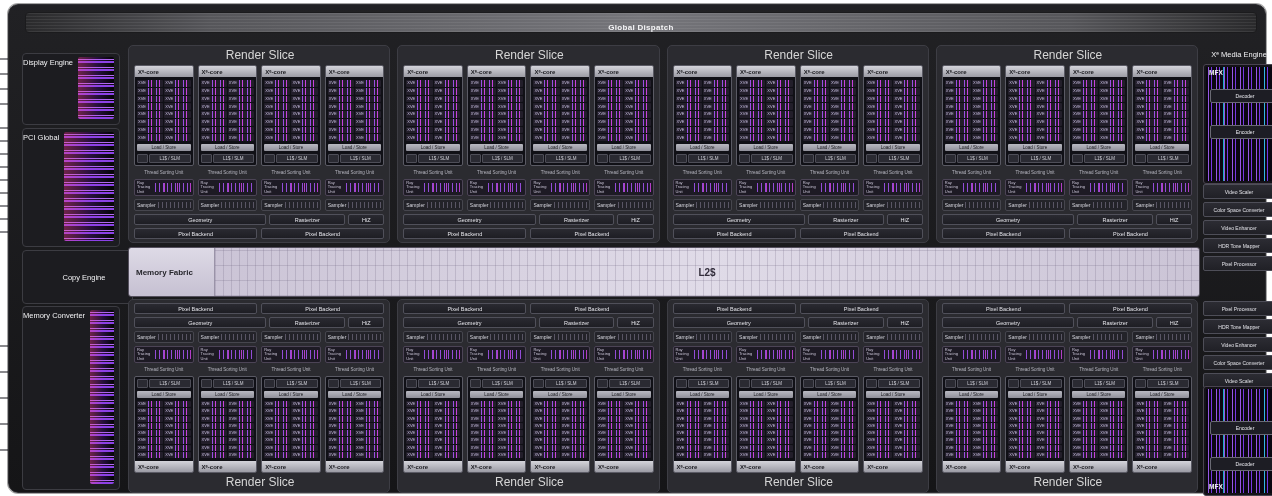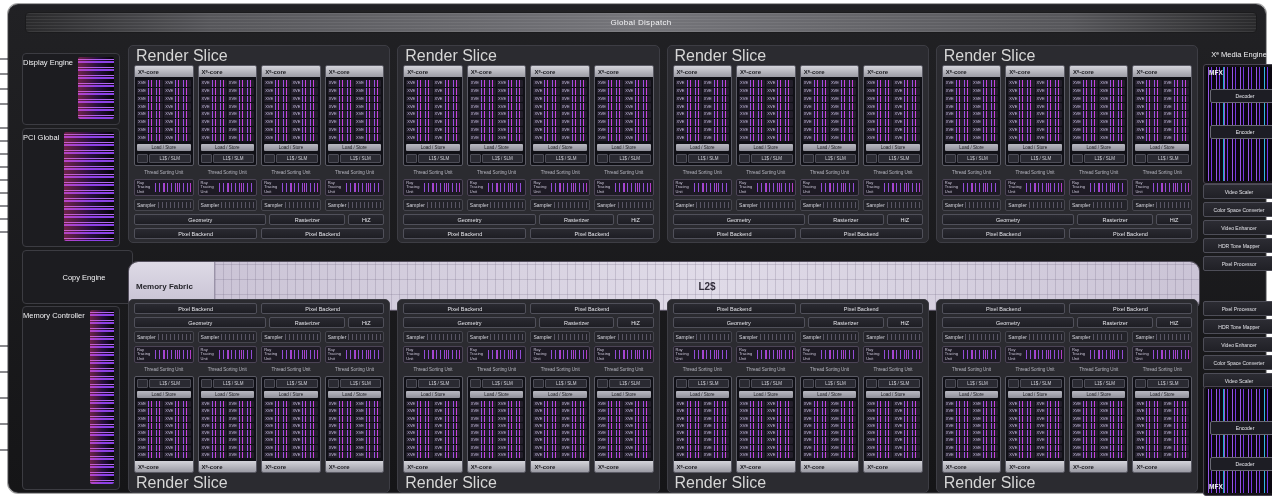--- a/index.html
+++ b/index.html
@@ -10,44 +10,44 @@
     border:1px solid #2e2e32;border-radius:10px;box-shadow:0 0 0 1px rgba(0,0,0,.35);}
 
   
   .stub{position:absolute;left:0;width:13px;}
   #stub-1{top:58px;height:50px;background:repeating-linear-gradient(180deg,#8a8a8e 0 2px,transparent 2px 15px);}
   #stub-2{top:127px;height:110px;background:repeating-linear-gradient(180deg,#8a8a8e 0 2px,transparent 2px 13px);}
   #stub-3{top:345px;height:128px;background:repeating-linear-gradient(180deg,#8a8a8e 0 2px,transparent 2px 26px);}
 
   
   #global-dispatch{position:absolute;left:16px;right:8px;top:7px;height:19px;border-radius:4px;
-    border:1px solid #1b1b1d;display:flex;align-items:center;justify-content:center;
+    border:1px solid #1b1b1d;display:flex;align-items:flex-end;justify-content:center;
     background:
       repeating-linear-gradient(0deg, rgba(255,255,255,.07) 0 1px, transparent 1px 3px),
-      linear-gradient(90deg,#2a2a2c,#56565a 15%,#75757a 50%,#56565a 85%,#2a2a2c);}
+      linear-gradient(90deg,#2a2a2c,#56565a 15%,#75757a 50%,#56565a 85%,#2a2a2c); font-weight: bold;}
   #global-dispatch span{font-size:8px;color:#f5f5f7;letter-spacing:.3px;}
 
   
   .io-block{position:absolute;left:13px;width:96px;background:#1c1c20;border:1px solid #3c3c42;
     border-radius:4px;display:flex;flex-direction:row;overflow:hidden;}
   .io-label{flex:none;font-size:7.5px;color:#f2f2f4;text-align:center;padding:4px 0 2px;}
   .io-stripes{flex:1;margin:3px 5px 5px;border-radius:2px;
     background:
       linear-gradient(90deg, rgba(236,72,153,.45), rgba(147,51,234,.22) 55%, rgba(20,16,28,0) 95%),
       repeating-linear-gradient(180deg,#07060a 0 2px,#b36bf0 2px 3px,#07060a 3px 4px,#8b43e6 4px 6px,#07060a 6px 8px);}
   .io-center{flex:1;display:flex;align-items:center;justify-content:center;font-size:7.5px;color:#f2f2f4;}
 
   
   #slices-top,#slices-bottom{position:absolute;left:119px;width:1070px;display:flex;gap:7px;}
   #slices-top{top:40px;height:198px;}
   #slices-bottom{top:294px;height:194px;}
   .render-slice{flex:1;background:#2b2b30;border:1px solid #3d3d44;border-radius:5px;
     padding:3px 5px;display:flex;flex-direction:column;gap:3px;overflow:hidden;}
   .render-slice.flip{flex-direction:column-reverse;}
-  .slice-title{flex:none;height:13px;font-size:16px;color:#d6d6d6;padding-left:2px;line-height:13px;}
+  .slice-title{flex:none;height:13px;font-size:12px;color:#d6d6d6;padding-left:2px;line-height:13px;text-align:center;}
 
   .cores-row{flex:1;display:flex;gap:4px;min-height:0;}
   .xe-core{flex:1;background:#101016;border:1px solid #5a5a64;border-radius:2px;
     display:flex;flex-direction:column;gap:3px;padding-bottom:2px;overflow:hidden;}
   .xe-core.flip{flex-direction:column-reverse;padding-bottom:0;padding-top:2px;}
   .core-hdr{flex:none;height:11px;background:linear-gradient(180deg,#d4d4da,#9b9ba4);
     color:#1b1b20;font-size:6px;font-weight:bold;display:flex;align-items:center;padding-left:3px;}
   .xve-grid{flex:1;margin:0 2px;display:grid;grid-template-columns:1fr 1fr;grid-auto-rows:1fr;gap:1px;min-height:0;}
   .xve-cell{display:flex;align-items:center;background:#221e2a;border-radius:1px;overflow:hidden;}
   .xve-t{font-size:4px;color:#c9bfe2;padding-left:1px;line-height:1;}
@@ -74,22 +74,22 @@
   .samp-t{flex:none;font-size:5px;color:#d6d6de;}
   .samp-hatch{flex:1;height:6px;background:repeating-linear-gradient(90deg,rgba(170,160,190,.4) 0 1px,transparent 1px 4px);}
 
   .hrow{flex:none;display:flex;gap:3px;height:11px;}
   .bar{background:linear-gradient(180deg,#2a2a31,#1e1e24);border:1px solid #50505a;border-radius:2px;
     color:#e4e4ea;font-size:5.5px;display:flex;align-items:center;justify-content:center;overflow:hidden;}
   .b-geo{flex:2.3;} .b-ras{flex:1.3;} .b-hiz{flex:.6;} .b-pb{flex:1;}
   .pb-row{gap:4px;}
 
   
-  #l2-band{position:absolute;left:119px;top:256px;width:1070px;height:48px;display:flex;
-    border:1px solid #55505e;border-radius:10px;overflow:hidden;}
+  #l2-band{position:absolute;left:119px;top:242px;width:1070px;height:48px;display:flex;
+    border:1px solid #55505e;border-radius:3px;overflow:hidden;}
   .mf{flex:none;width:78px;background:linear-gradient(180deg,#dedae6,#c6c0d2);display:flex;align-items:center;
     padding-left:7px;font-size:8px;font-weight:bold;color:#26262c;border-right:1px solid #9a93a8;}
   .l2grid{flex:1;position:relative;
     background:
       repeating-linear-gradient(90deg,rgba(104,94,122,.22) 0 1px,transparent 1px 8px),
       repeating-linear-gradient(0deg,rgba(104,94,122,.22) 0 1px,transparent 1px 15px),
       linear-gradient(90deg,#cbc4d6,#e0dbe8 50%,#cbc4d6);}
   .l2label{position:absolute;left:50%;top:50%;transform:translate(-50%,-50%);
     font-size:10px;font-weight:bold;color:#332e3c;}
 
@@ -133,21 +133,21 @@
         <div class="io-stripes"></div>
       </div>
       <div class="io-block" style="top: 123px; height: 117px;">
         <div class="io-label">PCI Global</div>
         <div class="io-stripes"></div>
       </div>
       <div class="io-block" style="top: 245px; height: 52px; padding-left: 13px;">
         <div class="io-center">Copy Engine</div>
       </div>
       <div class="io-block" style="top: 301px; height: 182px;">
-        <div class="io-label">Memory Controller</div>
+        <div class="io-label">Memory Converter</div>
         <div class="io-stripes"></div>
       </div>
     </div>
 
   <div id="slices-top">
       <div class="render-slice">
         <div class="slice-title">Render Slice</div>
         <div class="cores-row">
           <div class="xe-core">
             <div class="core-hdr">Xᵉ-core</div>

